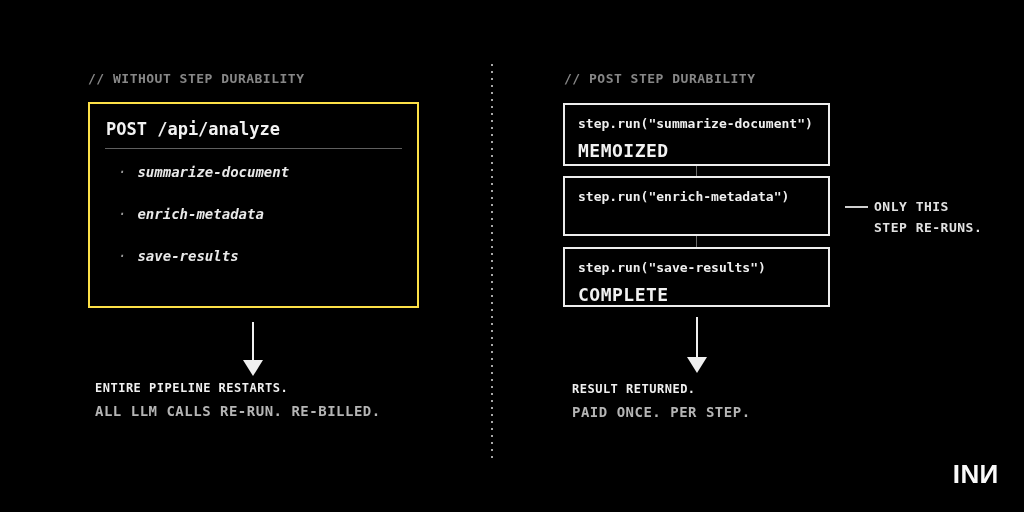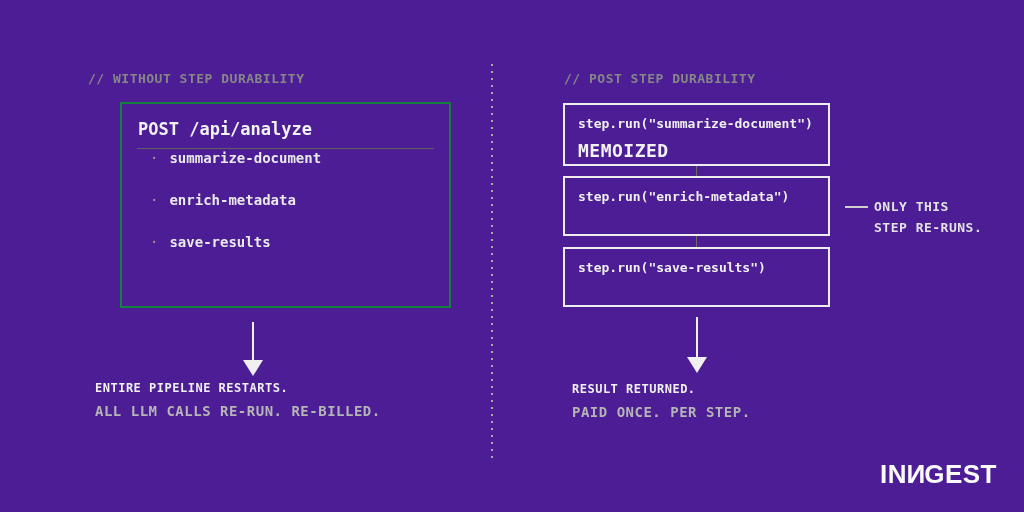--- a/index.html
+++ b/index.html
@@ -1,58 +1,57 @@
 <!DOCTYPE html>
 <html><head>
 <meta charset="utf-8">
 <style>
   * { margin: 0; padding: 0; box-sizing: border-box; }
   html, body { background: #1a1a1a; }
   .canvas {
     position: relative;
     width: 1024px;
     height: 512px;
-    background: #4c1d95;
+    background: #000000;
     overflow: hidden;
     font-family: "DejaVu Sans Mono", "Liberation Mono", monospace;
     padding-left: 16px;
   }
   .abs { position: absolute; }
 
   
   .section-header {
     font-size: 13px;
     font-weight: bold;
     color: #878787;
     letter-spacing: 0.5px;
     white-space: nowrap;
   }
 
   
   .request-box {
     left: 88px; top: 102px;
     width: 331px; height: 206px;
-    border: 2px solid #15803d;
-    margin-left: 32px;
+    border: 2px solid #fde047;
   }
   .request-title {
     position: absolute;
     left: 16px; top: 15px;
     font-size: 17px;
     font-weight: bold;
     color: #f2f2f2;
     white-space: nowrap;
   }
   .request-divider {
     position: absolute;
     left: 15px; right: 15px; top: 44px;
     height: 1px;
     background: #5f5f5f;
   }
-  .request-items { position: absolute; left: 28px; top: 46px; list-style: none; }
+  .request-items { position: absolute; left: 28px; top: 60px; list-style: none; font-style: italic; }
   .request-item {
     font-size: 14px;
     font-weight: bold;
     color: #e9e9e9;
     line-height: 16px;
     margin-bottom: 26px;
     white-space: nowrap;
   }
   .request-item .bullet { color: #9e9e9e; margin-right: 11px; font-weight: normal; }
 
@@ -183,31 +182,31 @@
   </div>
   <div class="abs connector" style="top:166px; height:10px;"></div>
 
   <div class="abs step-box" style="top:176px; height:60px;">
     <span class="step-code">step.run("enrich-metadata")</span>
   </div>
   <div class="abs connector" style="top:236px; height:11px;"></div>
 
   <div class="abs step-box" style="top:247px; height:60px;">
     <span class="step-code">step.run("save-results")</span>
+    <span class="step-status">COMPLETE</span>
   </div>
 
   <div class="abs annotation-line"></div>
   <div class="abs annotation-text" style="left:874px; top:189px;">ONLY THIS</div>
   <div class="abs annotation-text" style="left:874px; top:210px;">STEP RE-RUNS.</div>
 
   <div class="abs arrow-line" style="left:696px; top:317px; height:40px;"></div>
   <div class="abs arrow-head" style="left:687px; top:357px;"></div>
 
   <div class="abs caption-strong" style="left:572px; top:382px;">RESULT RETURNED.</div>
   <div class="abs caption-muted" style="left:572px; top:404px;">PAID ONCE. PER STEP.</div>
 
   <div class="abs logo">
     <span>IN</span>
       <span class="flip">N</span>
-      <span>GEST</span>
   </div>
 
 </div>
 
 </body></html>

